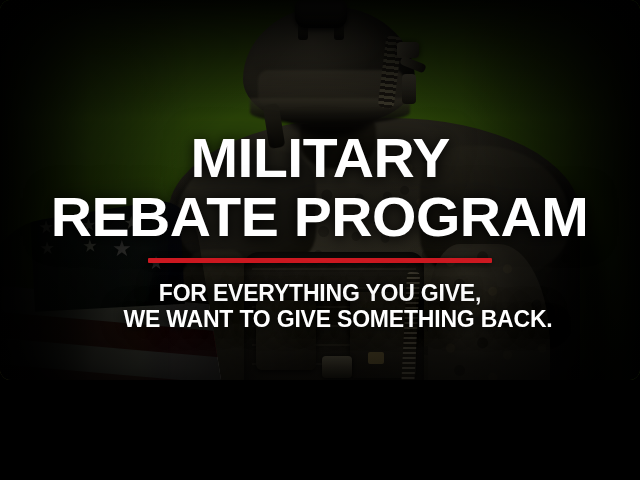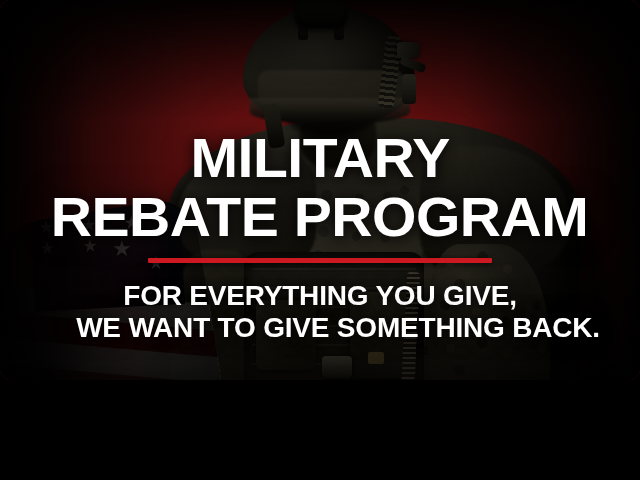--- a/index.html
+++ b/index.html
@@ -1,20 +1,20 @@
 <!DOCTYPE html>
 <html><head>
 <meta charset="utf-8">
 <style>
   html,body{margin:0;padding:0;background:#000;}
   body{width:640px;height:480px;overflow:hidden;font-family:"Liberation Sans",sans-serif;}
 
   #banner{
     position:relative;width:640px;height:380px;overflow:hidden;
-    background:#b91c1c;
+    background:#4d7c0f;
     border-radius:11px;
   }
 
   
   .photo{position:absolute;inset:0;overflow:hidden;}
 
   
   .vignette{
     position:absolute;inset:0;z-index:60;pointer-events:none;
     background:
@@ -327,21 +327,21 @@
 
   .rule{
     margin-top:14px;width:344px;height:5px;
     border-radius:1px;
     box-shadow:0 1px 6px rgba(0,0,0,.75);
   }
 
   .sub{
     color:#ffffff;font-weight:bold;
     font-family:"Liberation Sans",sans-serif;
-    font-size:28px;line-height:1.08;letter-spacing:-.2px;
+    font-size:23px;line-height:1.08;letter-spacing:-.2px;
     text-shadow:0 2px 10px rgba(0,0,0,.85), 0 0 22px rgba(0,0,0,.55);
     user-select:none;
   }
   .s-line1{margin-top:18px;}
   .s-line2{margin-top:2px;margin-left:36px;}
 </style>
 </head>
 <body>
 
 <div id="banner">

